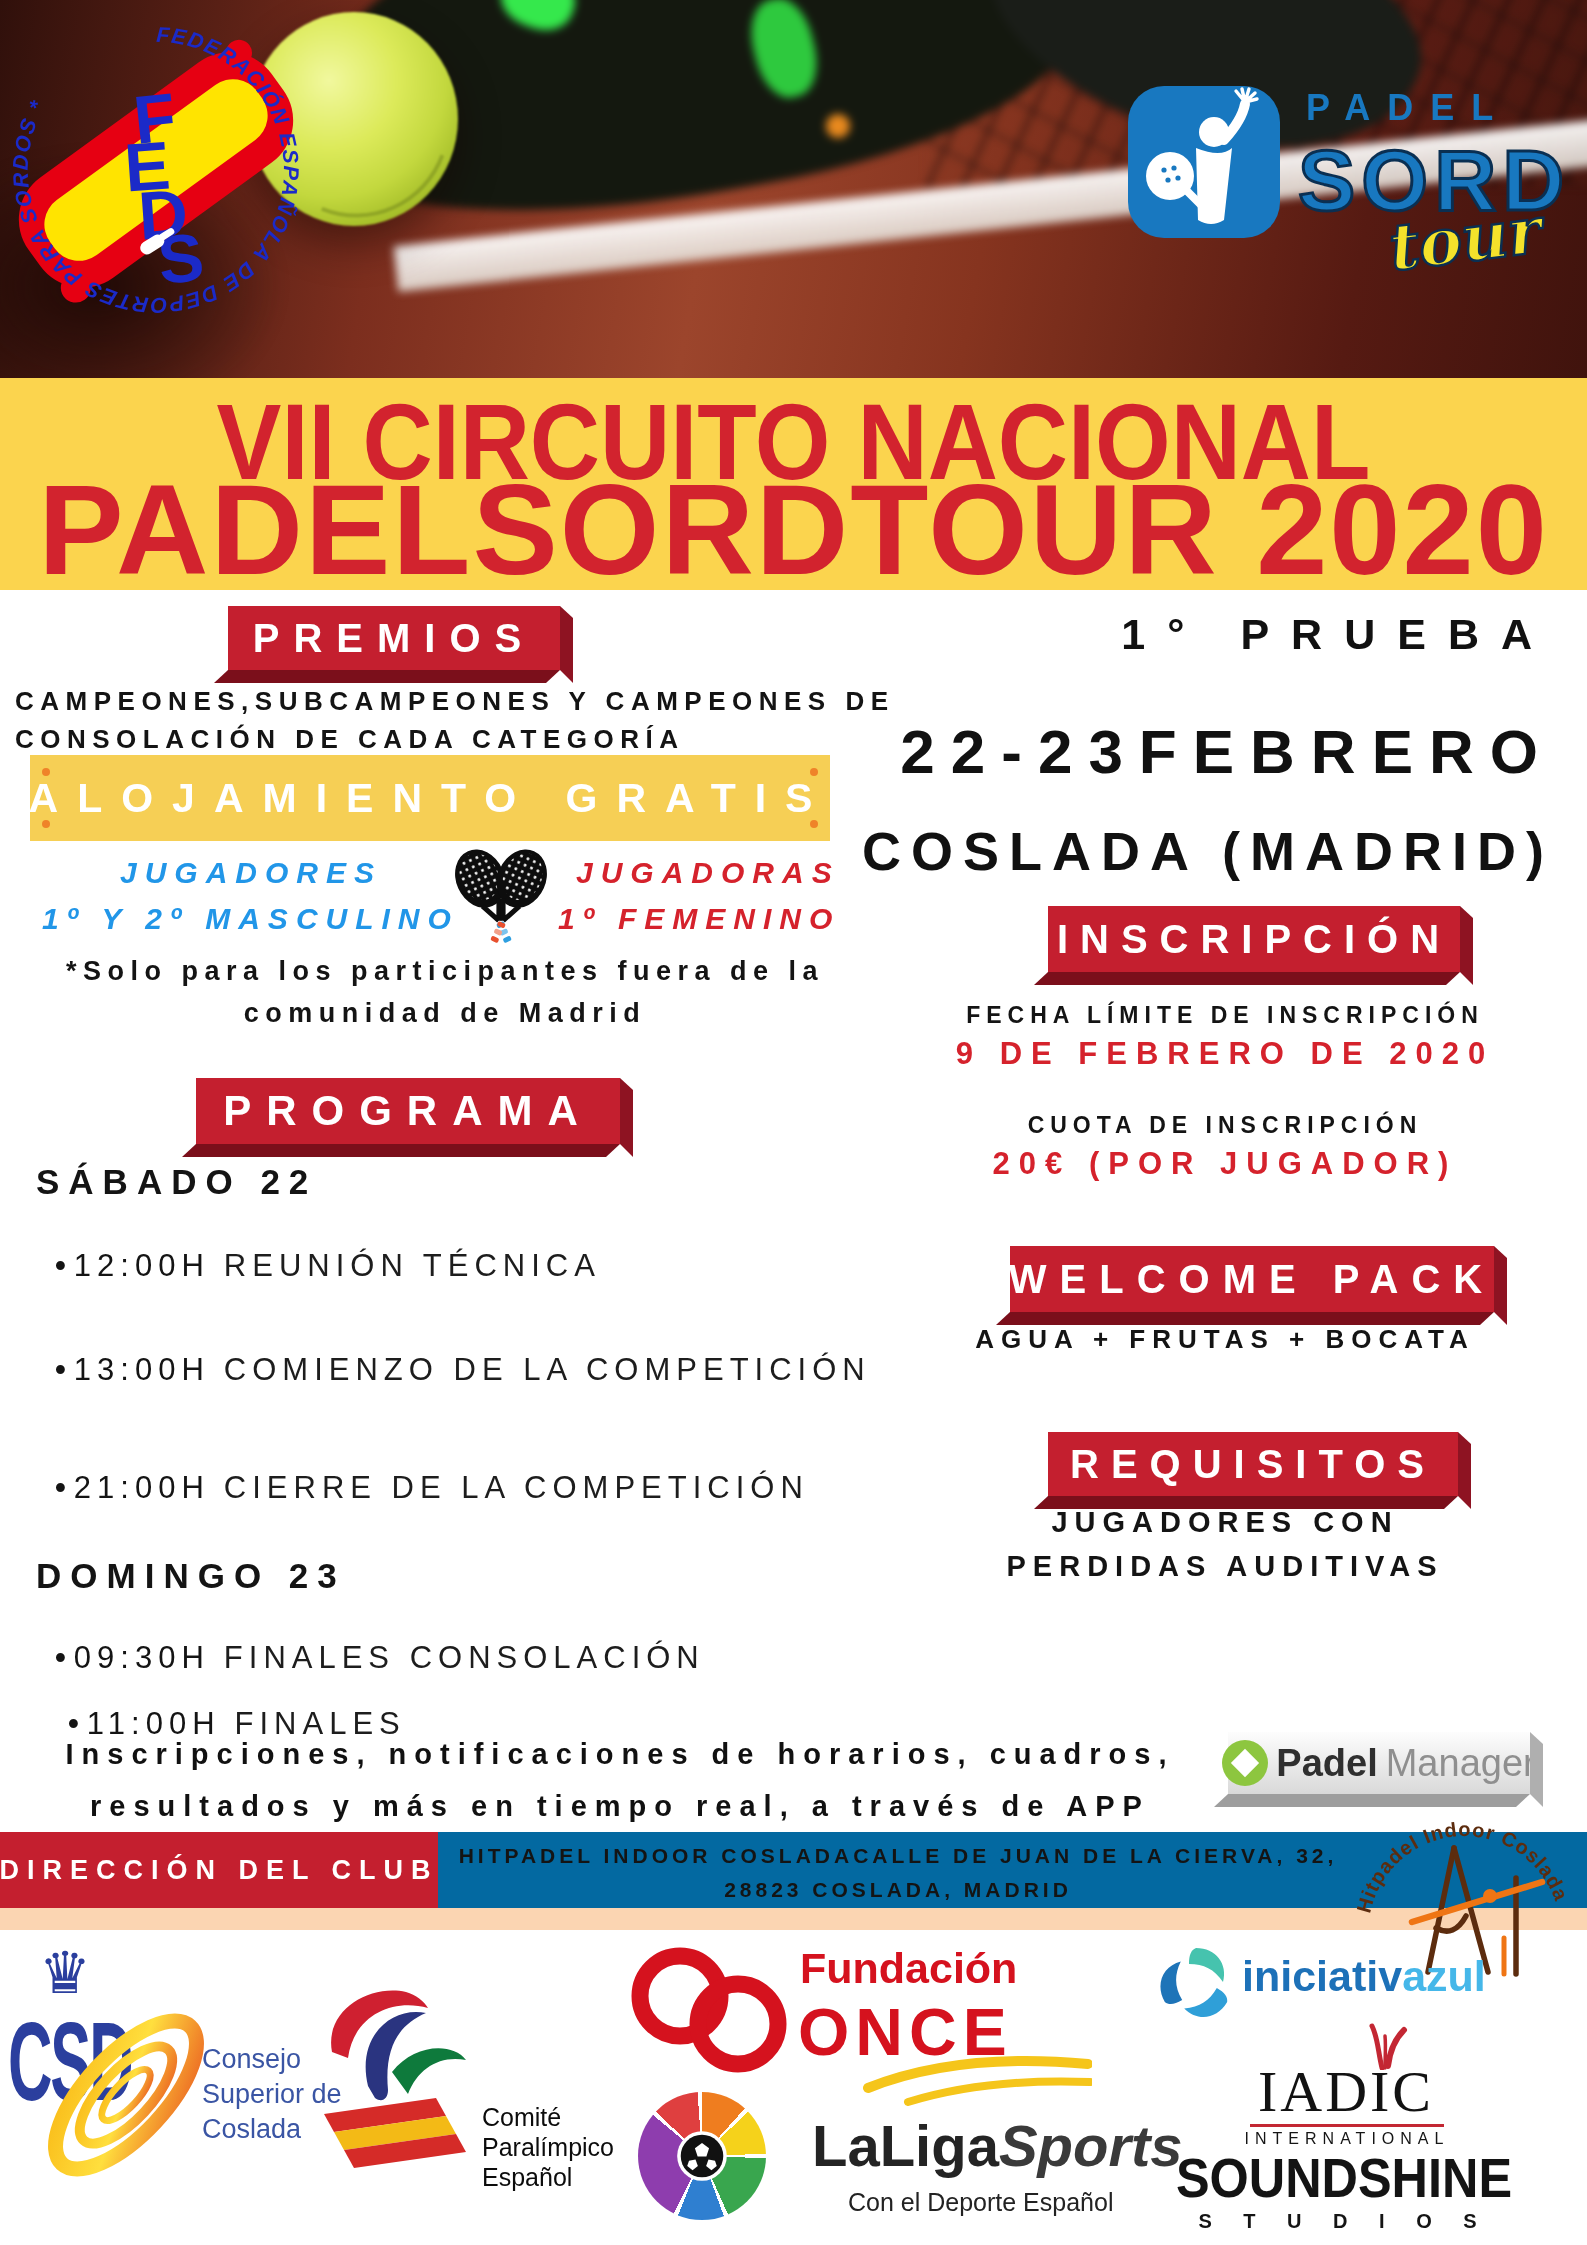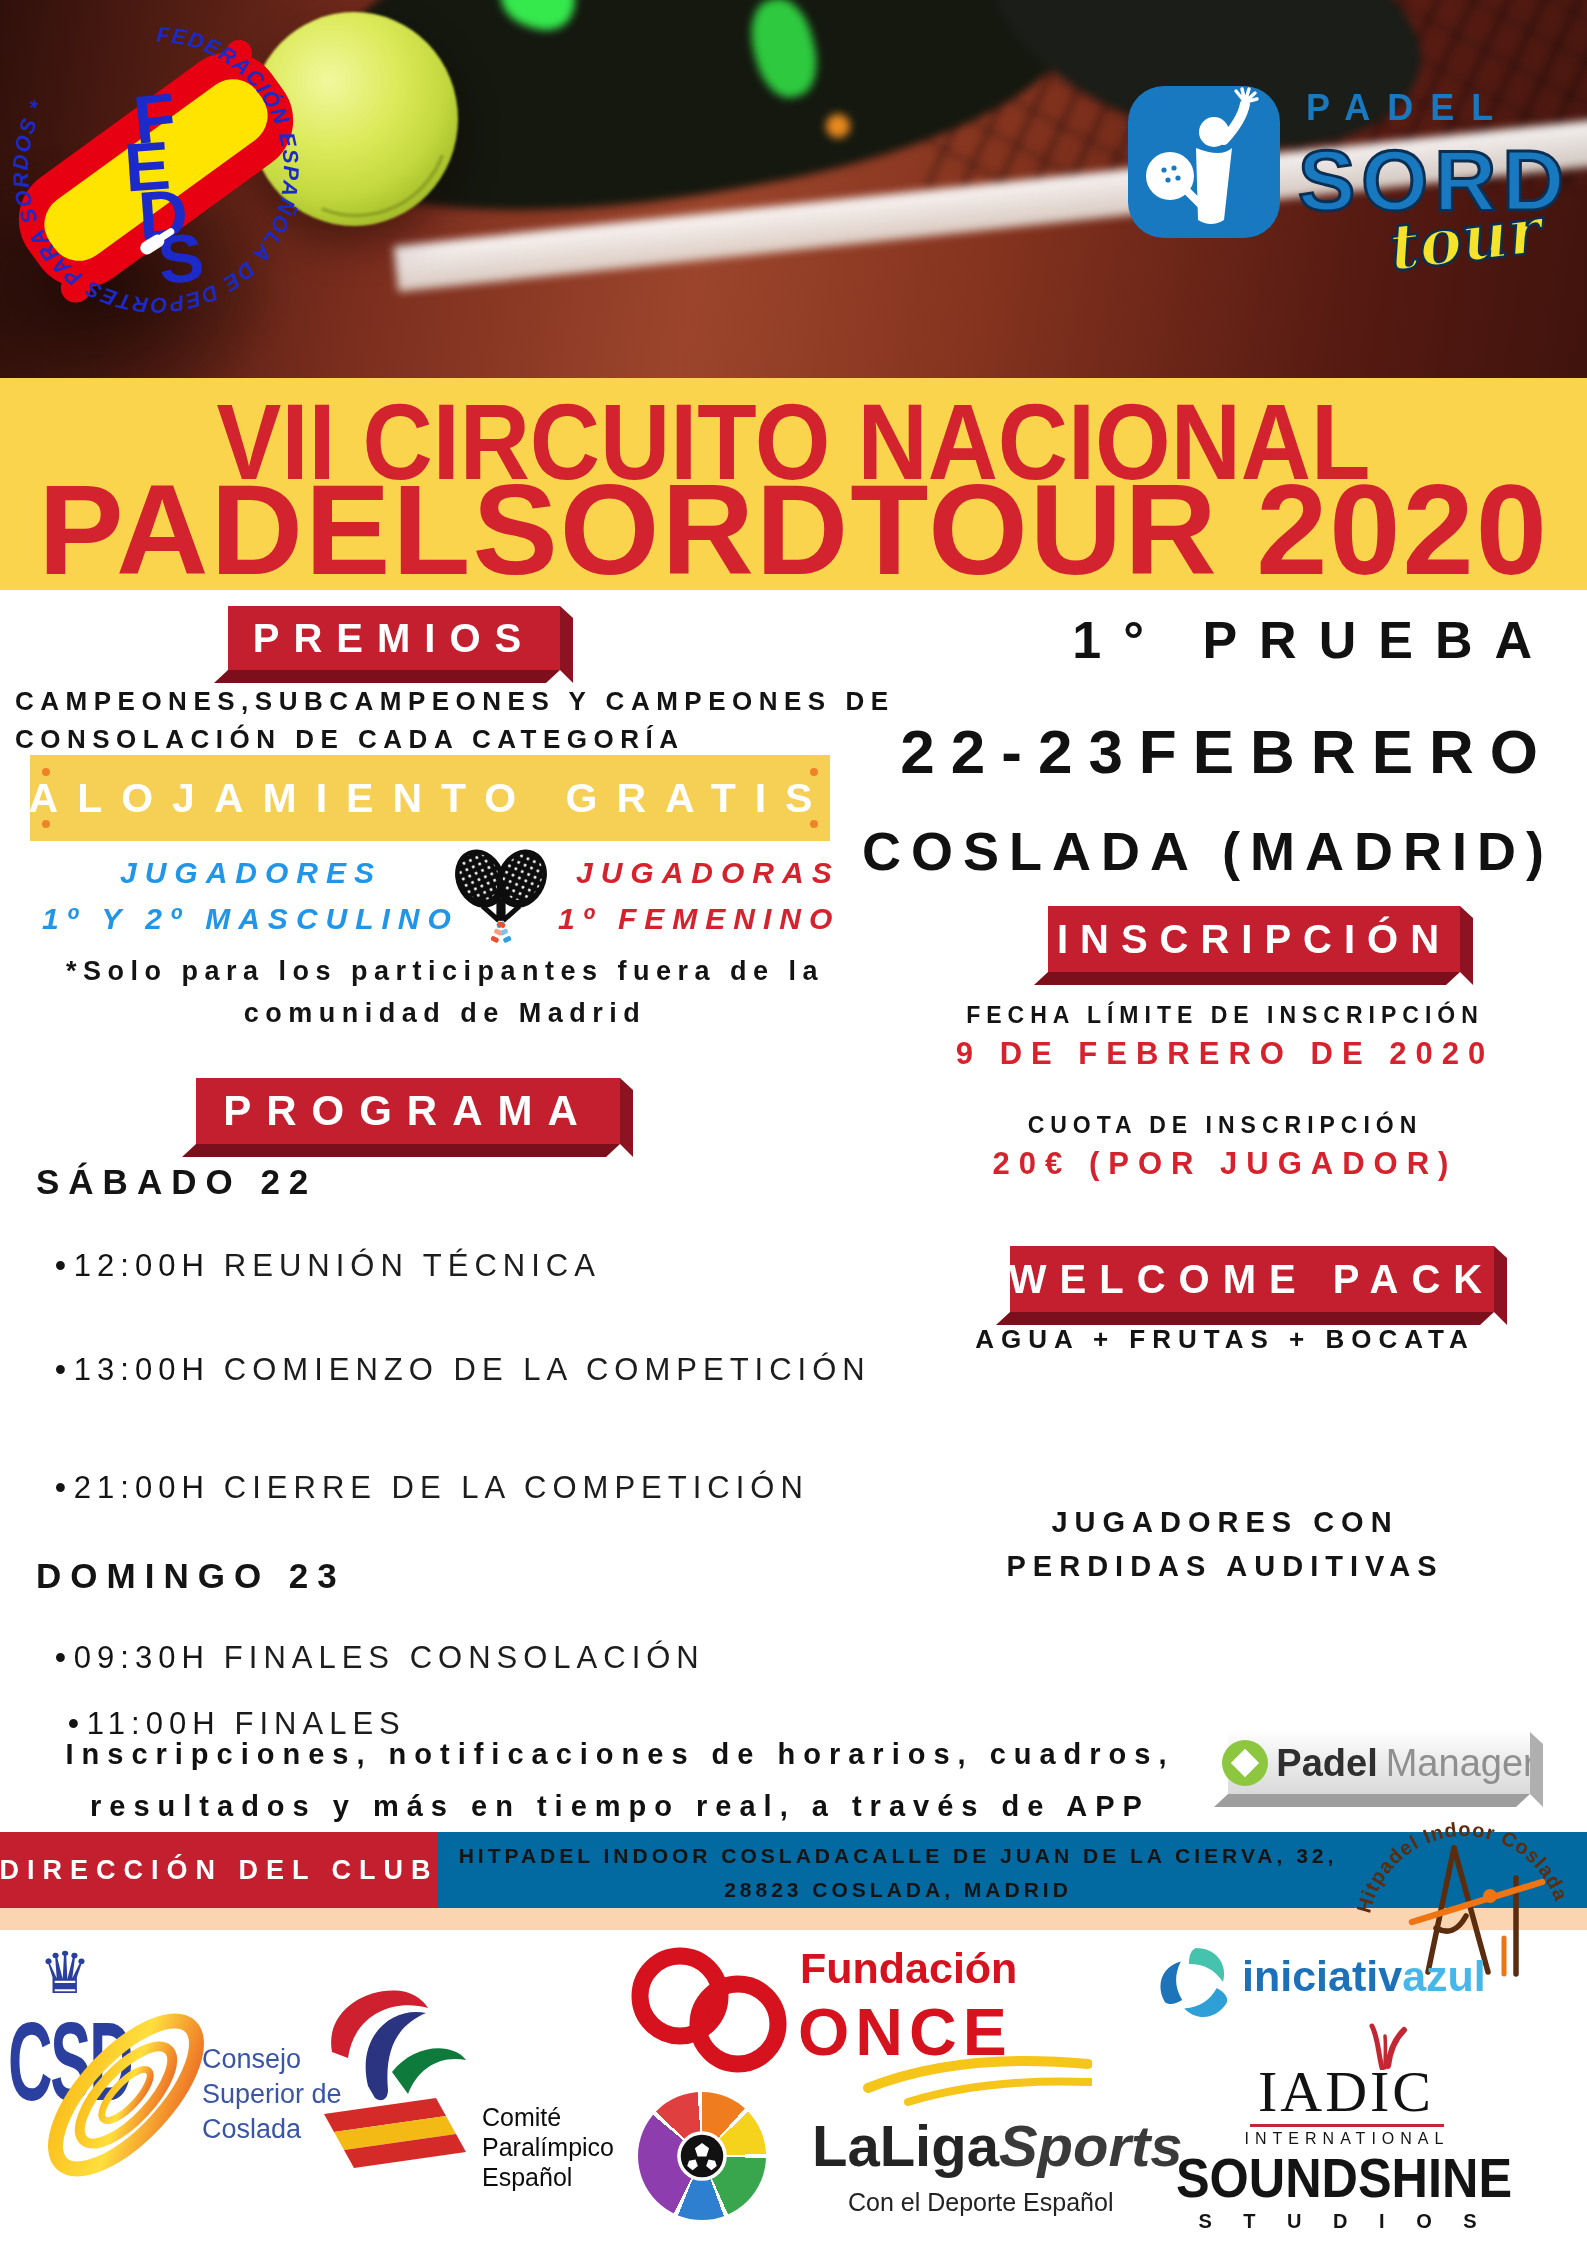--- a/index.html
+++ b/index.html
@@ -248,34 +248,35 @@
 
   <div class="dayhead" style="top:1556px">DOMINGO 23</div>
 
   <div class="prog-item" style="top:1640px">
     <span class="dot">•</span><span class="time">09:30H</span><span class="lbl">FINALES CONSOLACIÓN</span>
   </div>
   <div class="prog-item" style="top:1706px;left:68px">
     <span class="dot">•</span><span class="time">11:00H</span><span class="lbl">FINALES</span>
   </div>
 
-  <div class="rcol" style="top:610px;font-size:52px;letter-spacing:22px;">1° PRUEBA</div>
+  <div class="rcol" style="top:610px;font-size:43px;letter-spacing:22px;">1° PRUEBA</div>
   <div class="rcol" style="top:716px;font-size:62px;letter-spacing:16px;">22-23FEBRERO</div>
   <div class="rcol" style="top:820px;font-size:54px;letter-spacing:10px;">COSLADA (MADRID)</div>
 
   <div class="ribbon" style="left:1048px;top:906px;width:412px;height:66px;font-size:40px;letter-spacing:12px;">INSCRIPCIÓN</div>
 
   <div class="rcenter blk" style="top:1002px;font-size:23px;letter-spacing:6px;">FECHA LÍMITE DE INSCRIPCIÓN</div>
   <div class="rcenter redtx" style="top:1036px;font-size:31px;font-weight:bold;letter-spacing:9px;">9 DE FEBRERO DE 2020</div>
   <div class="rcenter blk" style="top:1112px;font-size:23px;letter-spacing:6px;">CUOTA DE INSCRIPCIÓN</div>
   <div class="rcenter redtx" style="top:1146px;font-size:31px;font-weight:bold;letter-spacing:9px;">20€ (POR JUGADOR)</div>
 
   <div class="ribbon" style="left:1010px;top:1246px;width:484px;height:66px;font-size:40px;letter-spacing:13px;">WELCOME PACK</div>
   <div class="rcenter blk" style="top:1324px;font-size:26px;letter-spacing:7px;">AGUA + FRUTAS + BOCATA</div>
 
+  <div class="ribbon" style="left:1048px;top:1432px;width:410px;height:64px;font-size:40px;letter-spacing:12px;">REQUISITOS</div>
   <div class="rcenter blk" style="top:1506px;font-size:29px;letter-spacing:7px;">JUGADORES CON</div>
   <div class="rcenter blk" style="top:1550px;font-size:29px;letter-spacing:7px;">PERDIDAS AUDITIVAS</div>
 
   <div class="appline" style="top:1738px">Inscripciones, notificaciones de horarios, cuadros,</div>
   <div class="appline" style="top:1790px">resultados y más en tiempo real, a través de APP</div>
 
   <div class="pm ribbon grey3d">
     <span class="pm-icon"></span>
     <span class="pm-padel">Padel</span>
       <span class="pm-mgr">Manager</span>

